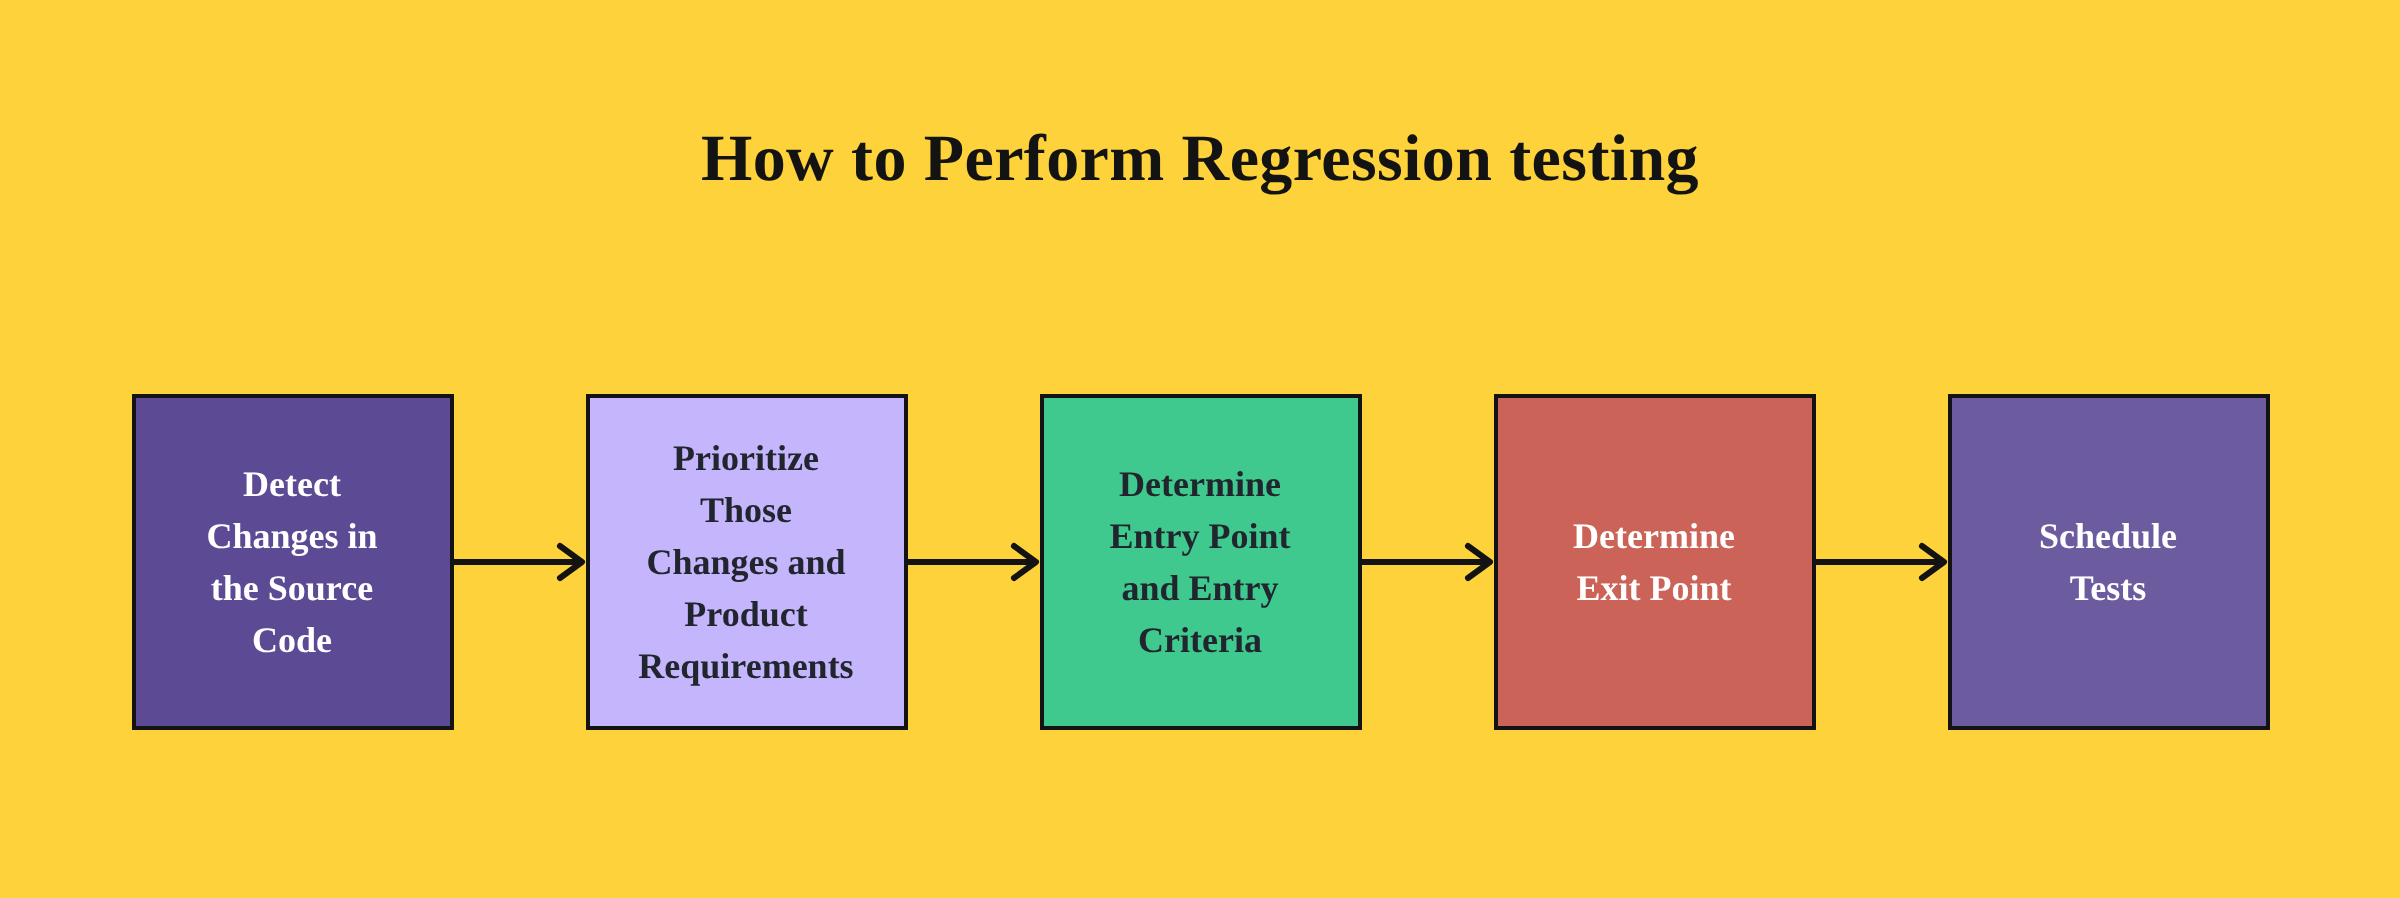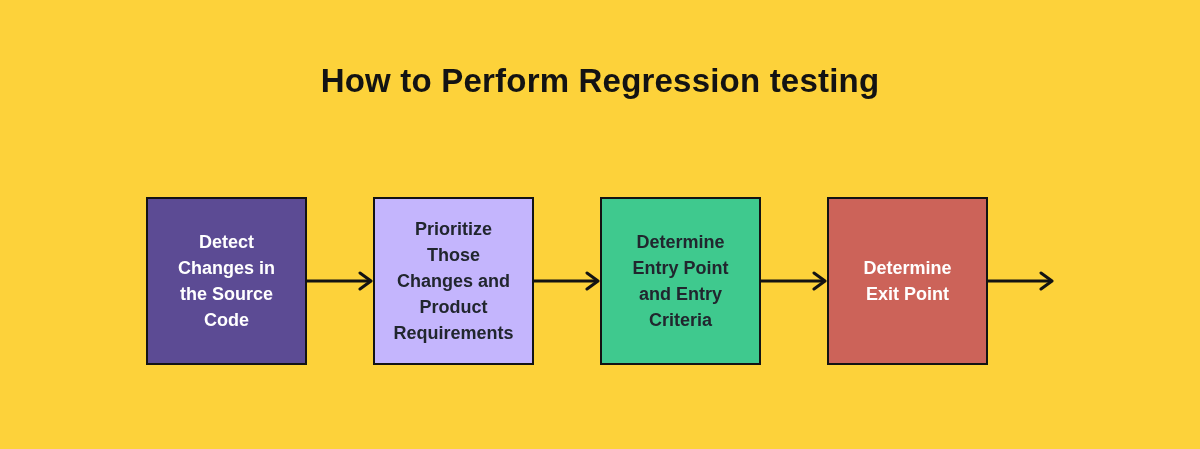--- a/index.html
+++ b/index.html
@@ -4,21 +4,21 @@
 <style>
   html, body {
     margin: 0;
     padding: 0;
   }
   .canvas {
     position: relative;
     width: 1200px;
     height: 449px;
     background: var(--bg, #FDD23A);
-    font-family: Liberation Sans, sans-serif;
+    font-family: Liberation Serif, serif;
     overflow: hidden;
   }
   .title {
     position: absolute;
     top: 62px;
     left: 0;
     width: 100%;
     margin: 0;
     text-align: center;
     font-size: 33px;
@@ -128,15 +128,19 @@
 Exit Point</span>
     </div>
 
     <div class="arrow">
       <svg width="66" height="30" viewBox="0 0 66 30" aria-hidden="true">
         <line class="stroke" x1="0" y1="15" x2="63" y2="15"></line>
         <polyline class="stroke" points="53,7 64,15 53,23"></polyline>
       </svg>
     </div>
 
+    <div class="step" style="background: rgb(108, 92, 159); color: rgb(255, 255, 255); border-color: rgb(19, 19, 19);">
+      <span class="step-label">Schedule
+Tests</span>
+    </div>
 
   </div>
 </div>
 
 </body></html>

